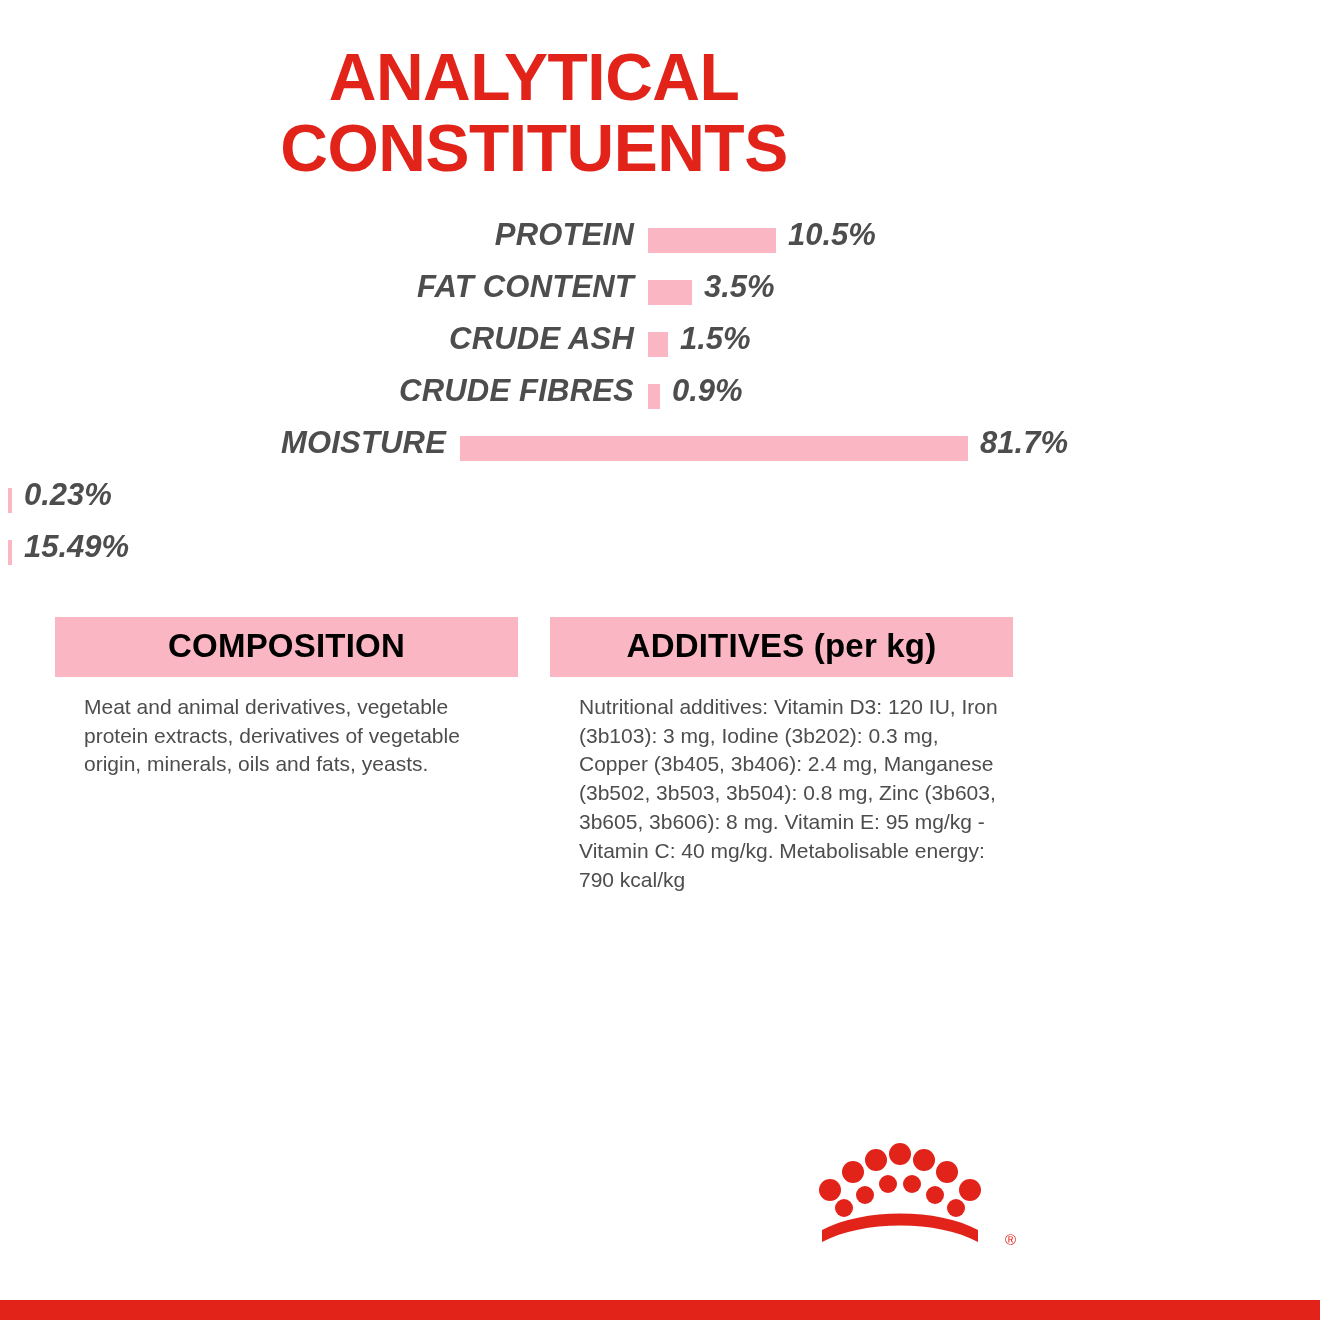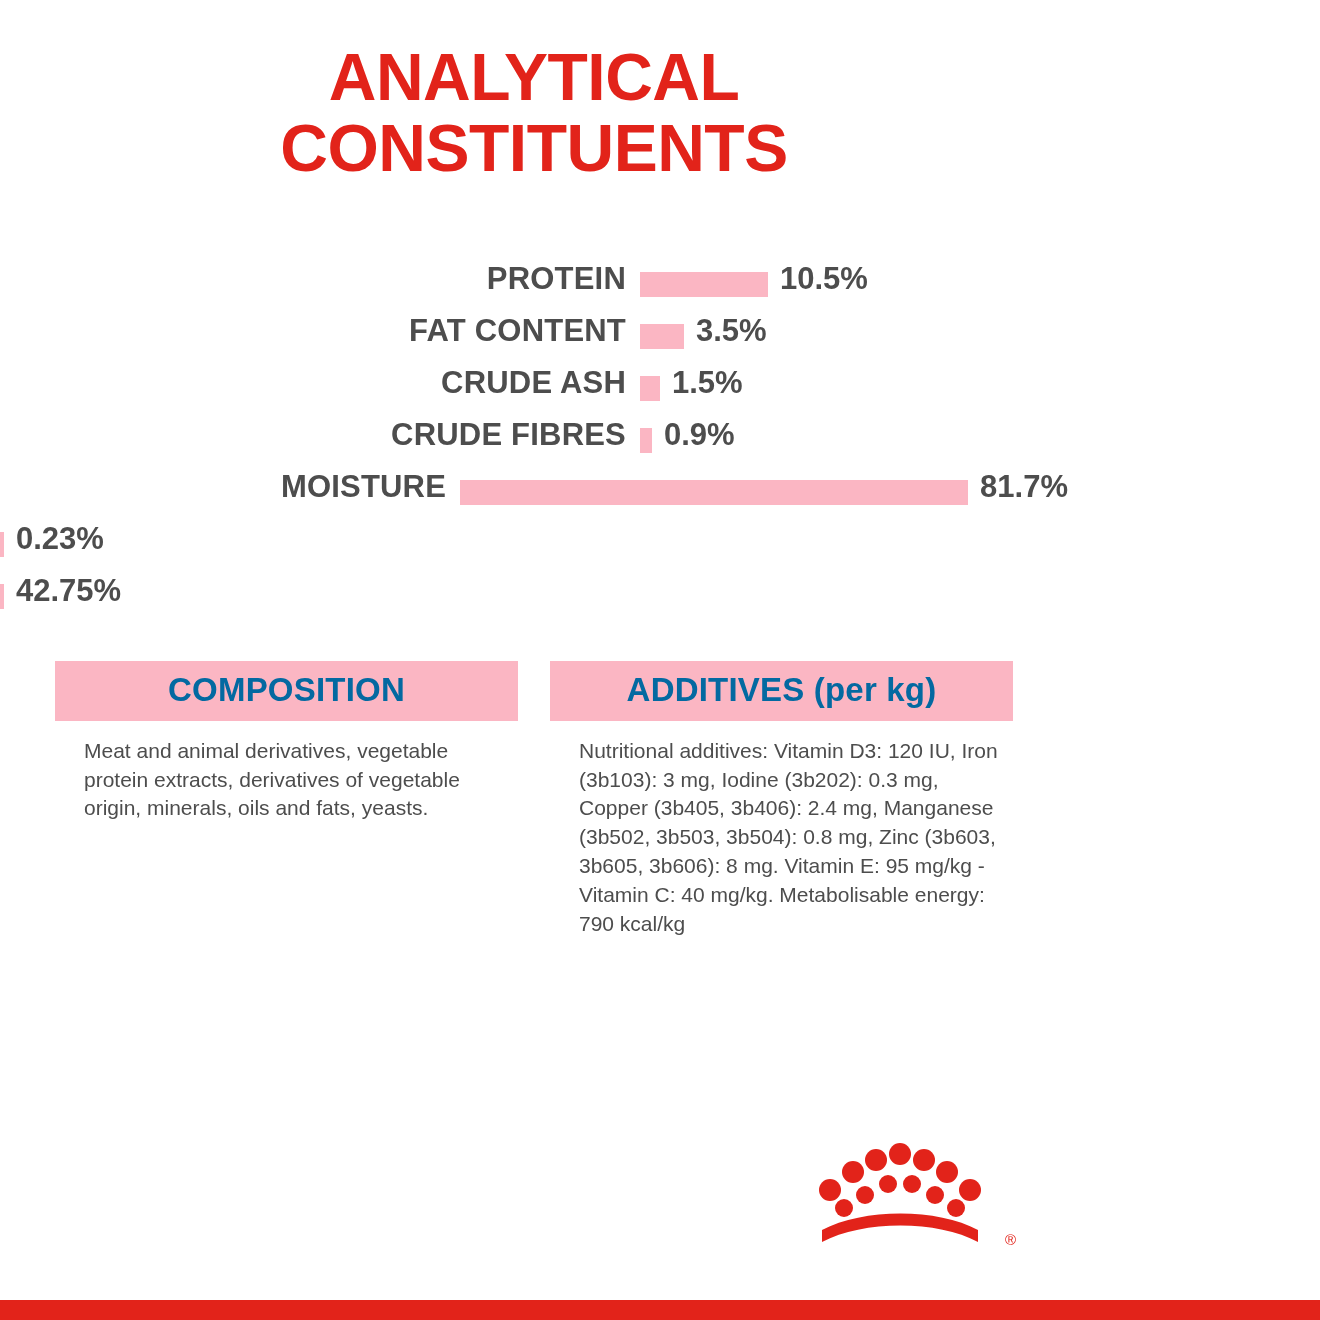--- a/index.html
+++ b/index.html
@@ -29,22 +29,23 @@
     letter-spacing: -0.5px;
     padding-top: 42px;
     text-transform: uppercase;
   }
   .title .line {
     display: block;
   }
 
   
   .chart {
-    margin-top: 68px;
-    padding-left: 0;
+    margin-top: 24px;
+    padding-left: 8px;
+    font-style: italic;
   }
   .row {
     display: flex;
     align-items: center;
     height: 52px;
   }
   .row-label {
     width: 640px;
     text-align: right;
     color: #4d4d4d;
@@ -81,21 +82,21 @@
     padding: 0 55px;
     gap: 32px;
     box-sizing: border-box;
   }
   .panel {
     flex: 1 1 0;
     min-width: 0;
   }
   .panel-head {
     background: #fbb6c3;
-    color: #0369a1;
+    color: #000000;
     font-weight: bold;
     font-size: 33px;
     text-align: center;
     padding: 10px 6px 12px;
     letter-spacing: 0.2px;
   }
   .panel-body {
     color: #4d4d4d;
     font-size: 21px;
     line-height: 1.38;
@@ -182,21 +183,21 @@
     <div class="row">
       <div class="bar-wrap">
         <div class="bar" style="width:4px"></div>
         <div class="bar-value">0.23%</div>
       </div>
     </div>
 
     <div class="row">
       <div class="bar-wrap">
         <div class="bar" style="width:4px"></div>
-        <div class="bar-value">42.75%</div>
+        <div class="bar-value">15.49%</div>
       </div>
     </div>
 
   </div>
 
   <div class="panels">
     <div class="panel">
       <div class="panel-head">COMPOSITION</div>
       <div class="panel-body">Meat and animal derivatives, vegetable protein extracts, derivatives of vegetable origin, minerals, oils and fats, yeasts.</div>
     </div>

